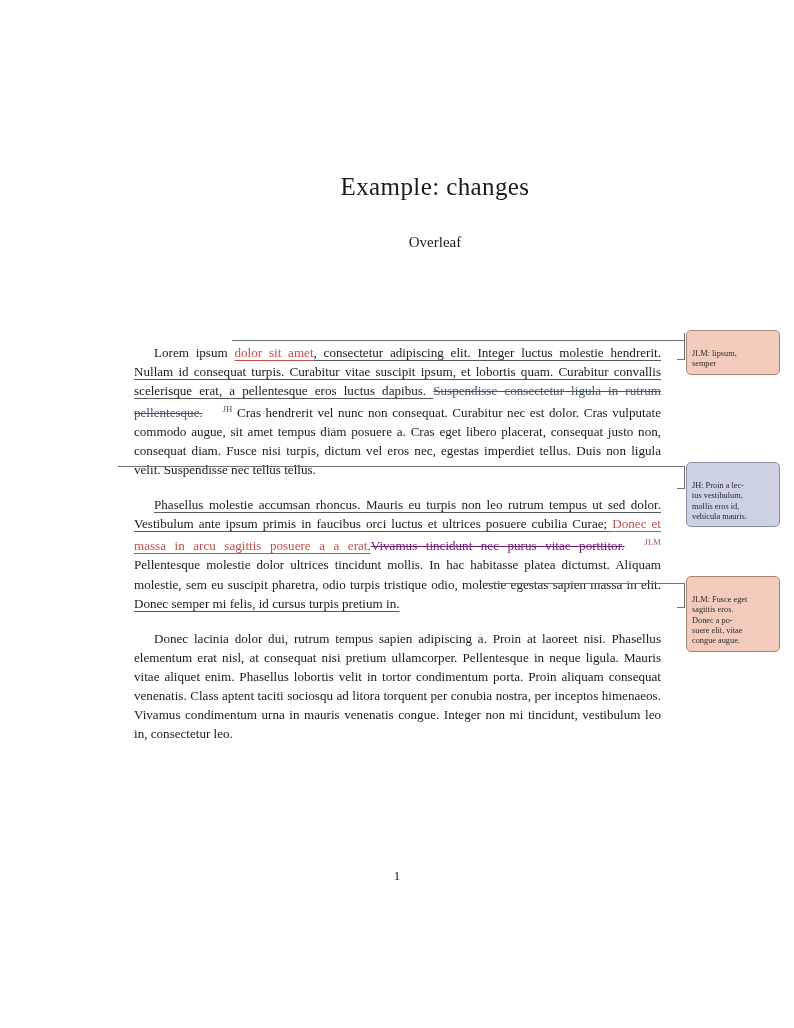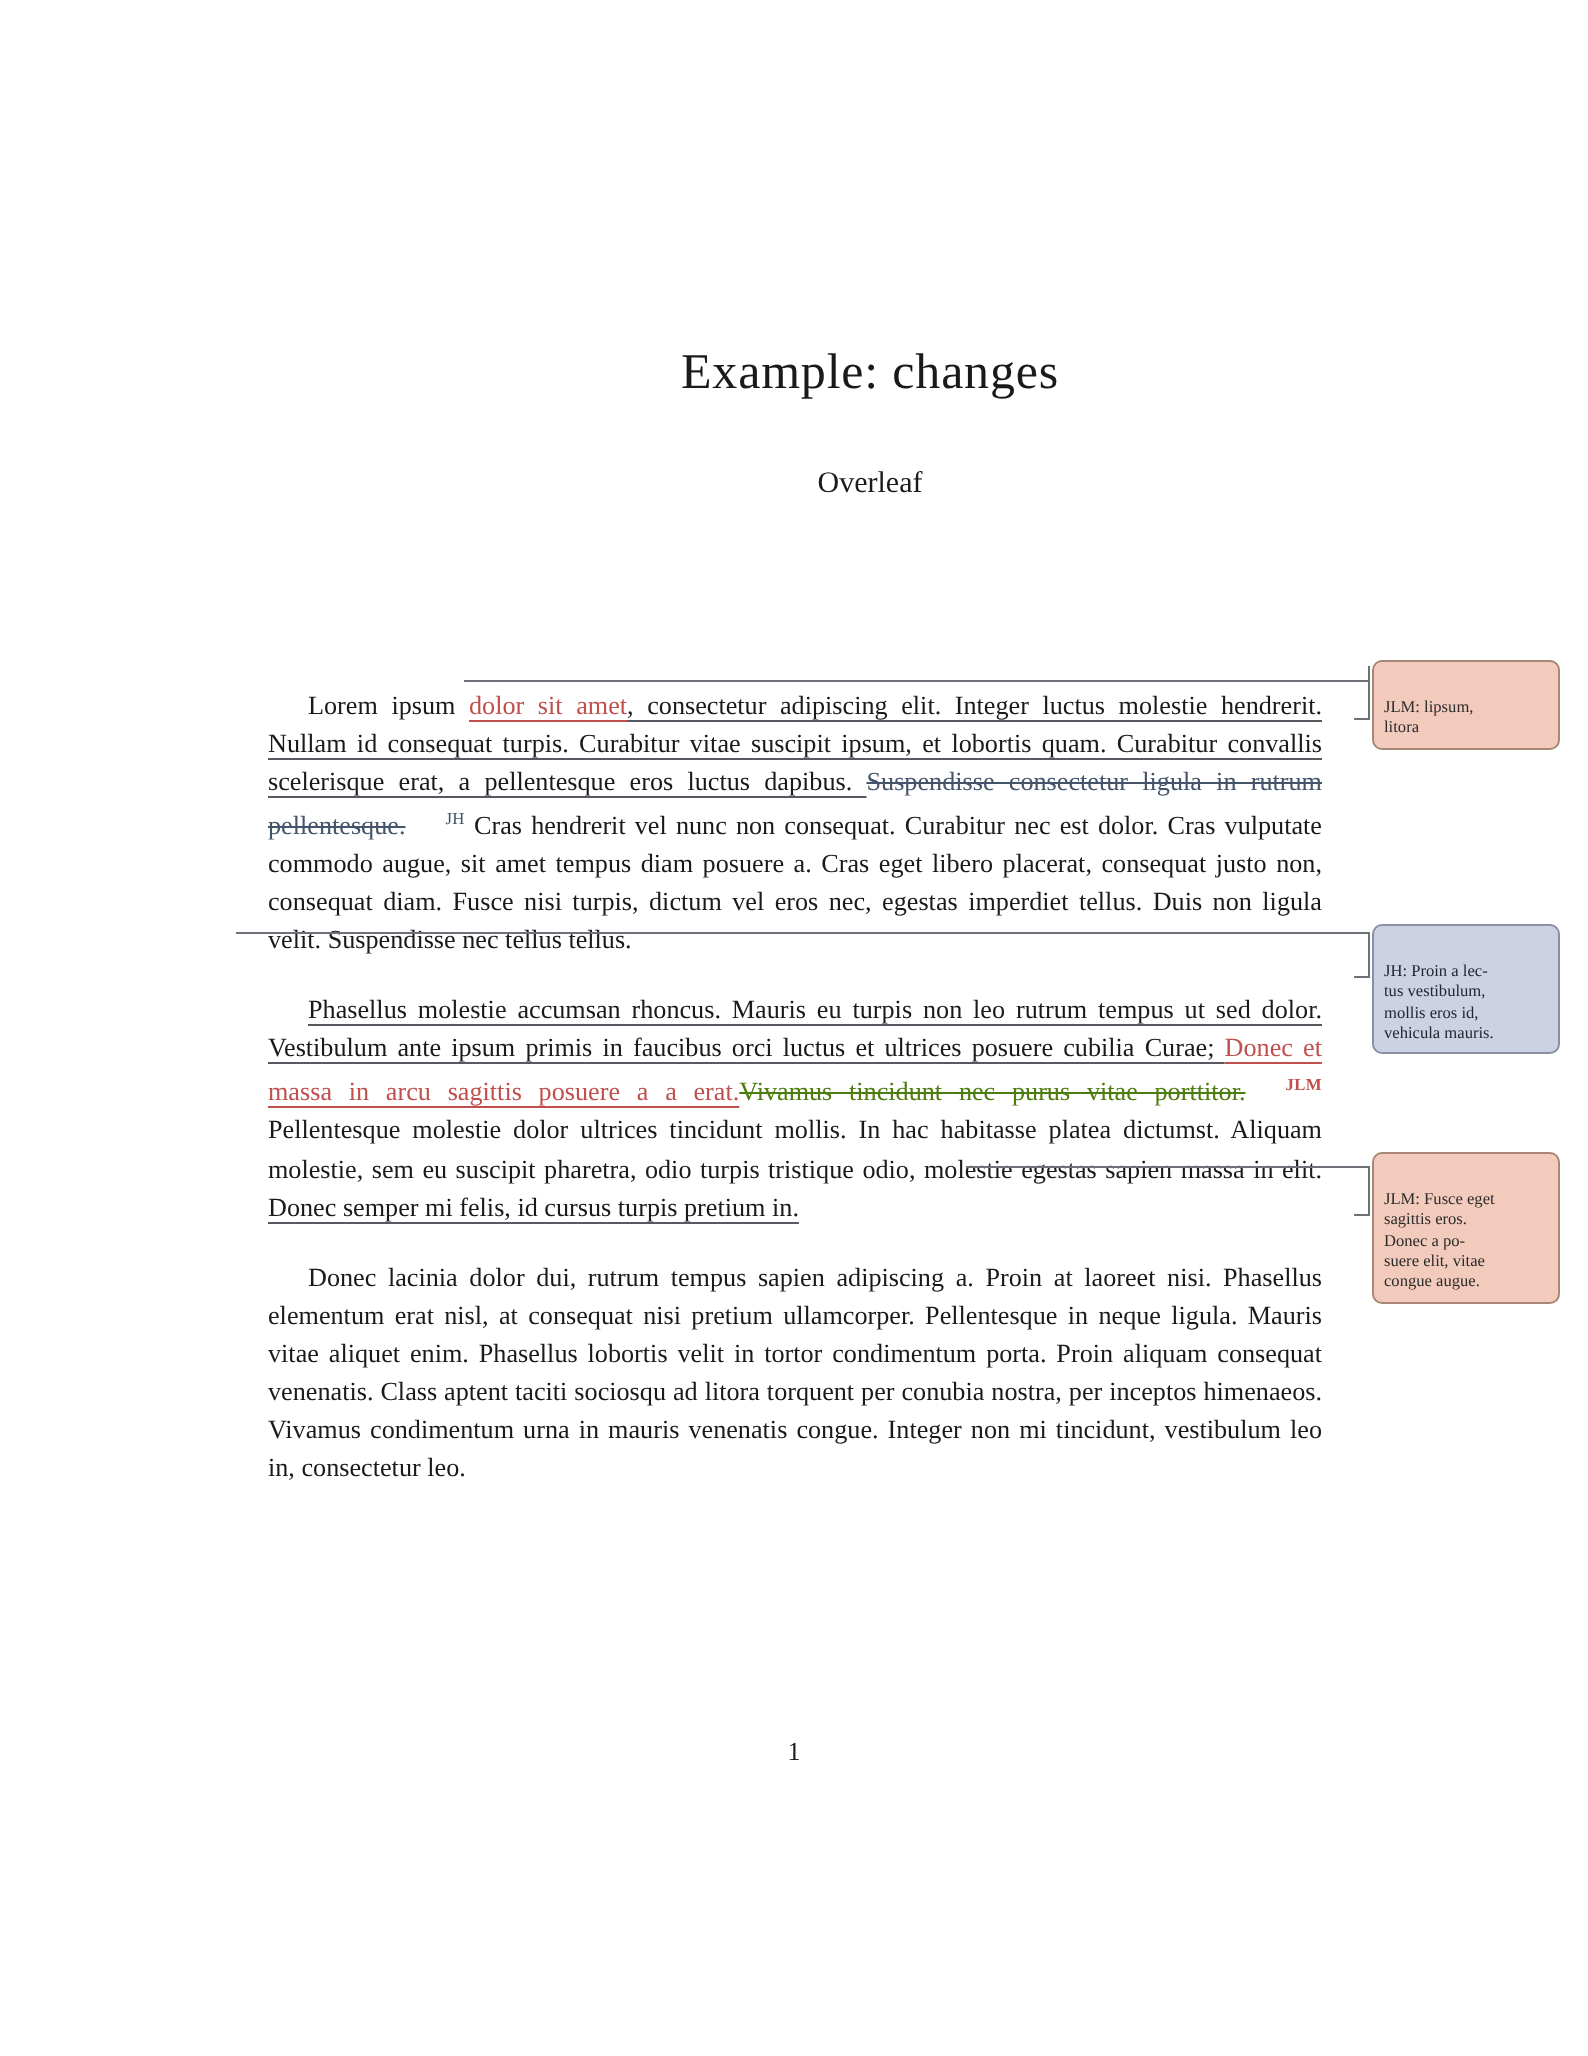--- a/index.html
+++ b/index.html
@@ -71,33 +71,33 @@
     text-decoration: underline;
     text-underline-offset: 2.5px;
     text-decoration-thickness: 0.9px;
   }
   .del-blue {
     color: #44546a;
     text-decoration: line-through;
     text-decoration-thickness: 1px;
   }
   .del-red {
-    color: #4d7c0f;
+    color: #701a75;
     text-decoration: line-through;
     text-decoration-thickness: 1px;
   }
   .mark-id {
     font-size: 8.4px;
     vertical-align: 5px;
     letter-spacing: 0.2px;
     text-decoration: none;
     display: inline-block;
   }
   .mark-id.blue { color: #44546a; }
-  .mark-id.red  { color: #c0504d; font-weight: bold; }
+  .mark-id.red  { color: #c0504d; }
   .cmt-underline {
     text-decoration: underline;
     text-decoration-color: #555a60;
     text-underline-offset: 2.5px;
     text-decoration-thickness: 0.8px;
   }
 
   
   .note {
     position: absolute;
@@ -167,21 +167,21 @@
   <div class="leader leader-h" style="left:118px; top:466px; width:566px;"></div>
   <div class="leader leader-v" style="left:684px; top:466px; height:22px;"></div>
   <div class="leader leader-h" style="left:677px; top:488px; width:8px;"></div>
 
   <div class="leader leader-h" style="left:483px; top:583px; width:201px;"></div>
   <div class="leader leader-v" style="left:684px; top:583px; height:24px;"></div>
   <div class="leader leader-h" style="left:677px; top:607px; width:8px;"></div>
 
   <div class="note note-salmon" style="left:686px; top:330px;">
     <span class="note-line">JLM: lipsum,</span>
-    <span class="note-line">litora</span>
+    <span class="note-line">semper</span>
   </div>
 
   <div class="note note-blue" style="left:686px; top:462px;">
     <span class="note-line">JH: Proin a lec-</span>
     <span class="note-line">tus vestibulum,</span>
     <span class="note-line">mollis eros id,</span>
     <span class="note-line">vehicula mauris.</span>
   </div>
 
   <div class="note note-salmon" style="left:686px; top:576px;">

